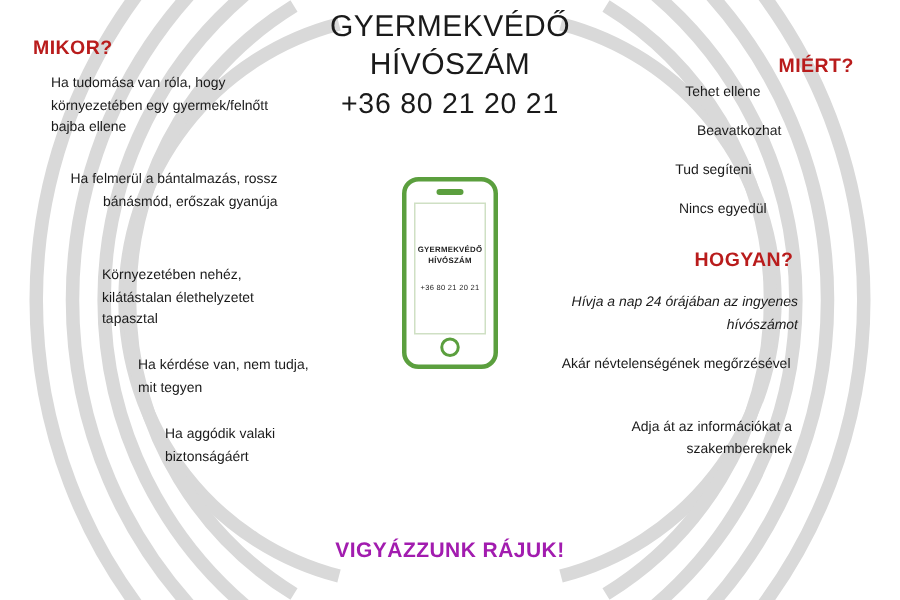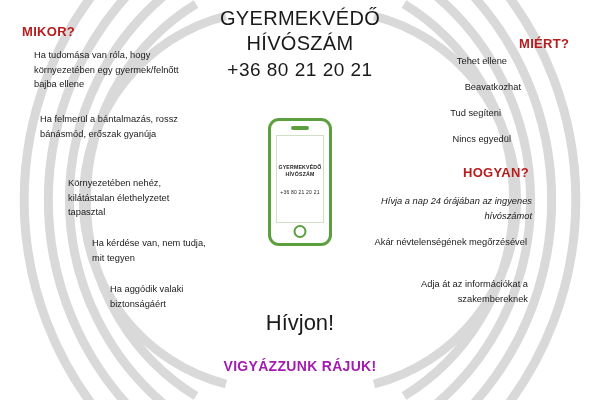--- a/index.html
+++ b/index.html
@@ -131,21 +131,21 @@
     top: 48px;
     width: 230px;
   }
   .left-item {
     position: absolute;
     font-size: 9.3px;
     line-height: 14.5px;
     color: #1a1a1a;
   }
   .li0 { left: 34px; top: 0px;   width: 145px; }
-  .li1 { left: 40px; top: 64px;  width: 145px; }
+  .li1 { left: 40px; top: 64px;  width: 145px; text-align: right; }
   .li2 { left: 68px; top: 128px; width: 140px; }
   .li3 { left: 92px; top: 188px; width: 125px; }
   .li4 { left: 110px; top: 234px; width: 115px; }
 
   
   .right-item {
     position: absolute;
     font-size: 9.3px;
     line-height: 14.5px;
     color: #1a1a1a;
@@ -235,16 +235,15 @@
     <div class="right-item ri2">Tud segíteni</div>
     <div class="right-item ri3">Nincs egyedül</div>
   </div>
 
   <div>
     <div class="right-item hi0">Hívja a nap 24 órájában az ingyenes hívószámot</div>
     <div class="right-item hi1">Akár névtelenségének megőrzésével</div>
     <div class="right-item hi2">Adja át az információkat a szakembereknek</div>
   </div>
 
-  <div class="cta-main">Hívjon!</div>
   <div class="cta-sub">VIGYÁZZUNK RÁJUK!</div>
 
 </div>
 
 </body></html>

